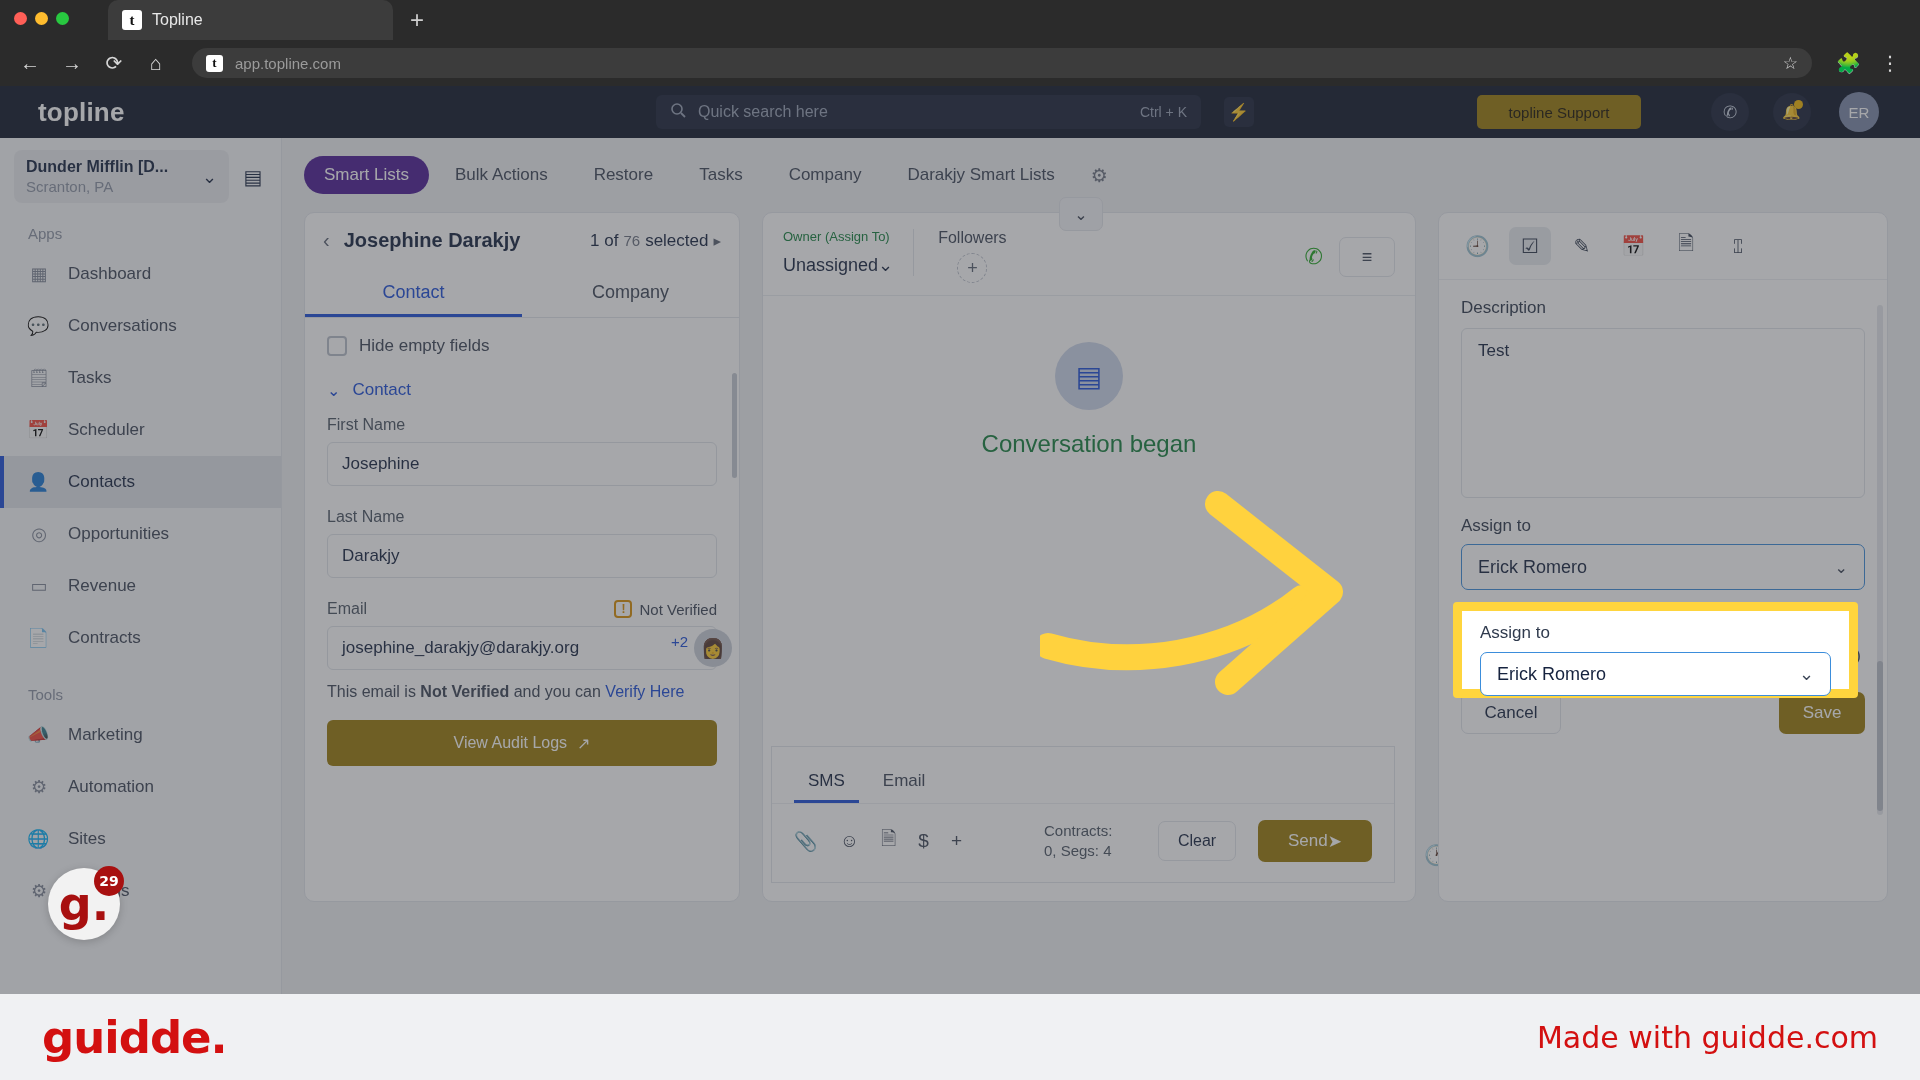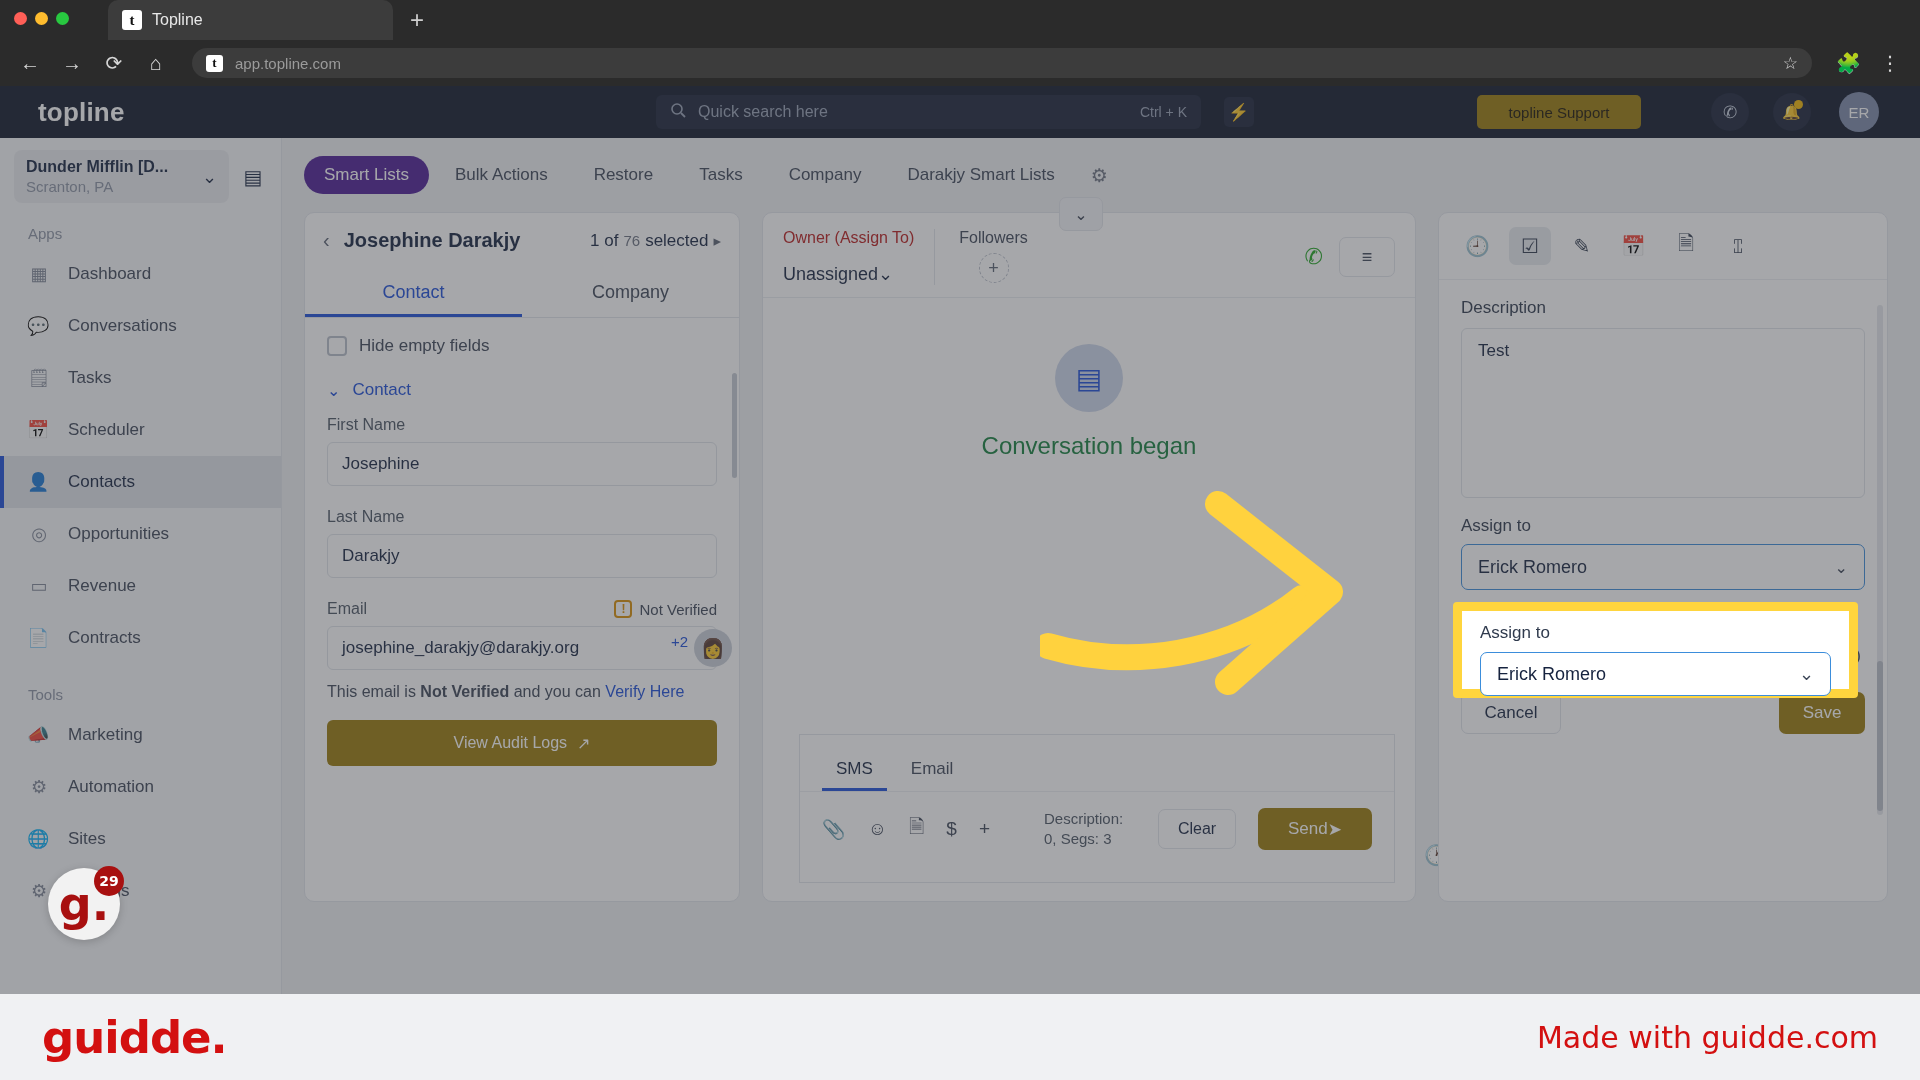--- a/index.html
+++ b/index.html
@@ -135,37 +135,37 @@
      display: flex; align-items: center; justify-content: center; gap: 10px; margin: 6px 0 0 0;}
   .mini-avatar { position:absolute; right: -16px; top: 2px; width: 38px; height: 38px; border-radius: 50%;
      background:#c9cfd9; display:flex; align-items:center; justify-content:center; font-size:19px;}
   .plus-chip { position:absolute; right: 28px; top: 6px; color:#1d4ed8; font-size: 15px; }
   .col-scrollbar { position:absolute; right: 2px; top: 160px; width: 5px; height: 105px; background:#c4c9d2; border-radius:3px;}
 
   
   .col-conv { width: 654px; height: 690px; display: flex; flex-direction: column; position: relative;}
   .conv-head { display: flex; align-items: flex-start; padding: 16px 20px 12px 20px; border-bottom: 1px solid #e9ecf0; position: relative;}
   .owner-block { padding-right: 20px; border-right: 1px solid #e2e5ea; }
-  .ob-label { font-size: 16px; color: #b91c1c; margin-bottom: 16px; }
+  .ob-label { font-size: 13px; color: #15803d; margin-bottom: 10px; }
   .ob-value { font-size: 18px; color: #16233f; display: flex; align-items: center; }
   .followers-block { padding-left: 24px; text-align: center; }
   .fol-label { font-size: 16px; color: #3d4657; margin-bottom: 6px; }
   .fol-plus { width: 30px; height: 30px; border-radius: 50%; border: 1.5px dashed #b8bec9; color:#5a6272;
      display:flex; align-items:center; justify-content:center; font-size: 18px; margin: 0 auto;}
   .conv-head-right { margin-left: auto; display: flex; align-items: center; gap: 16px; padding-top: 8px;}
   .phone-ico { color: #22a622; font-size: 22px; }
   .filter-btn { width: 56px; height: 40px; border: 1px solid #e2e5ea; border-radius: 7px; display:flex;
      align-items:center; justify-content:center; color:#3d4657; font-size:18px;}
   .collapse-btn { position: absolute; top: -16px; left: 296px; width: 44px; height: 34px; background:#f3f4f7;
      border:1px solid #e2e5ea; border-radius: 7px; display:flex; align-items:center; justify-content:center; color:#3d4657;}
   .conv-body { flex: 1; display: flex; flex-direction: column; align-items: center; justify-content: flex-start; padding-top: 46px; }
   .conv-icon { width: 68px; height: 68px; border-radius: 50%; background: #ccd6ea; display:flex;
      align-items:center; justify-content:center; color:#1d4ed8; font-size: 28px; }
   .conv-began { margin-top: 20px; font-size: 24px; color: #15803d; }
-  .composer { margin: 0 20px 18px 36px; border: 1px solid #e2e5ea; border-radius: 0; padding: 4px 0 16px 0;}
+  .composer { margin: 0 20px 18px 8px; border: 1px solid #e2e5ea; border-radius: 0; padding: 4px 0 4px 0;}
   .comp-tabs { display: flex; gap: 10px; padding: 12px 22px 0 22px; border-bottom: 1px solid #eceef2;}
   .comp-tab { padding: 8px 14px 12px 14px; font-size: 17px; color: #3d4657; }
   .comp-tab.active { color: #16233f; box-shadow: inset 0 -3px 0 #1d4ed8; }
   .msgbox { margin: 18px 22px 0 22px; height: 108px; border: 1px solid #e6e9ee; border-radius: 8px;
      padding: 13px 16px; color: #9aa1ad; font-size: 17px; position: relative;}
   .resize-grip { position:absolute; right:5px; bottom:4px; color:#b6bcc7; font-size:12px;}
   .comp-foot { display: flex; align-items: center; gap: 22px; padding: 16px 22px 16px 22px; }
   .cf-ico { color: #3d4657; font-size: 19px; }
   .char-count { margin-left: auto; font-size: 15px; color: #4b5563; line-height: 20px; text-align: left; width: 92px;}
   .clear-btn { width: 78px; height: 40px; border: 1px solid #e2e5ea; border-radius: 7px; display:flex;
@@ -439,22 +439,22 @@
               <div class="comp-tab active">SMS</div>
               <div class="comp-tab">Email</div>
             </div>
             <div class="comp-foot">
               <span class="cf-ico">📎</span>
               <span class="cf-ico">☺</span>
               <span class="cf-ico">🗎</span>
               <span class="cf-ico">$</span>
               <span class="cf-ico">+</span>
               <div class="char-count">
-                <div>Description:</div>
-                <div>0, Segs: 3</div>
+                <div>Contracts:</div>
+                <div>0, Segs: 4</div>
               </div>
               <div class="clear-btn">Clear</div>
               <div class="send-btn">
                 <span>Send</span>
                 <span>➤</span>
               </div>
             </div>
           </div>
           <div class="clock-outside">🕐</div>
         </div>

